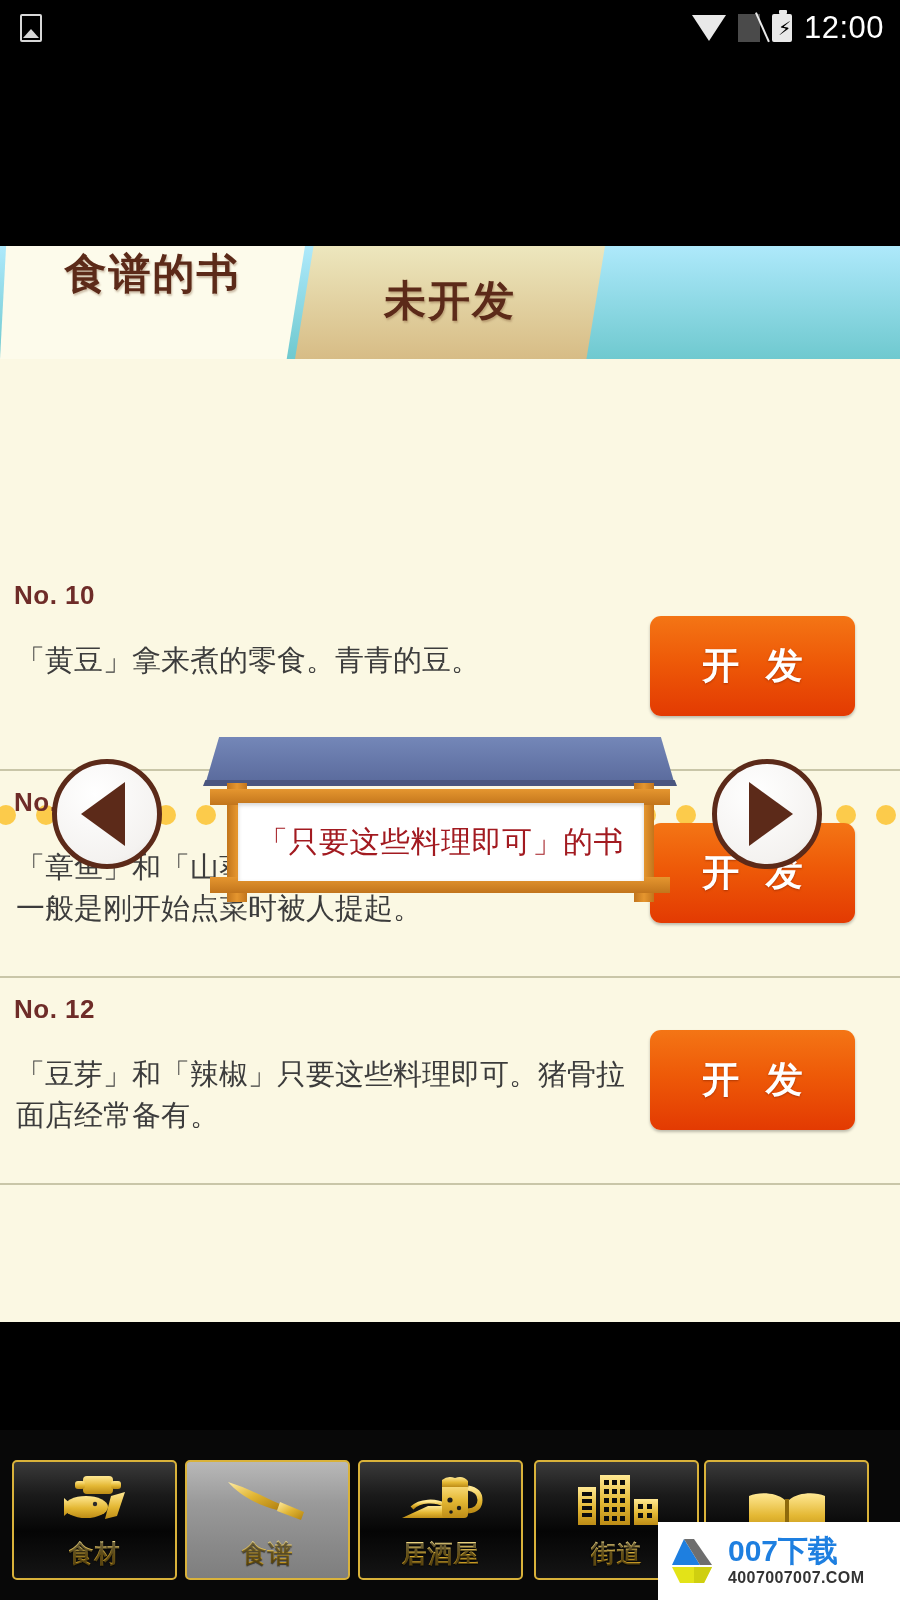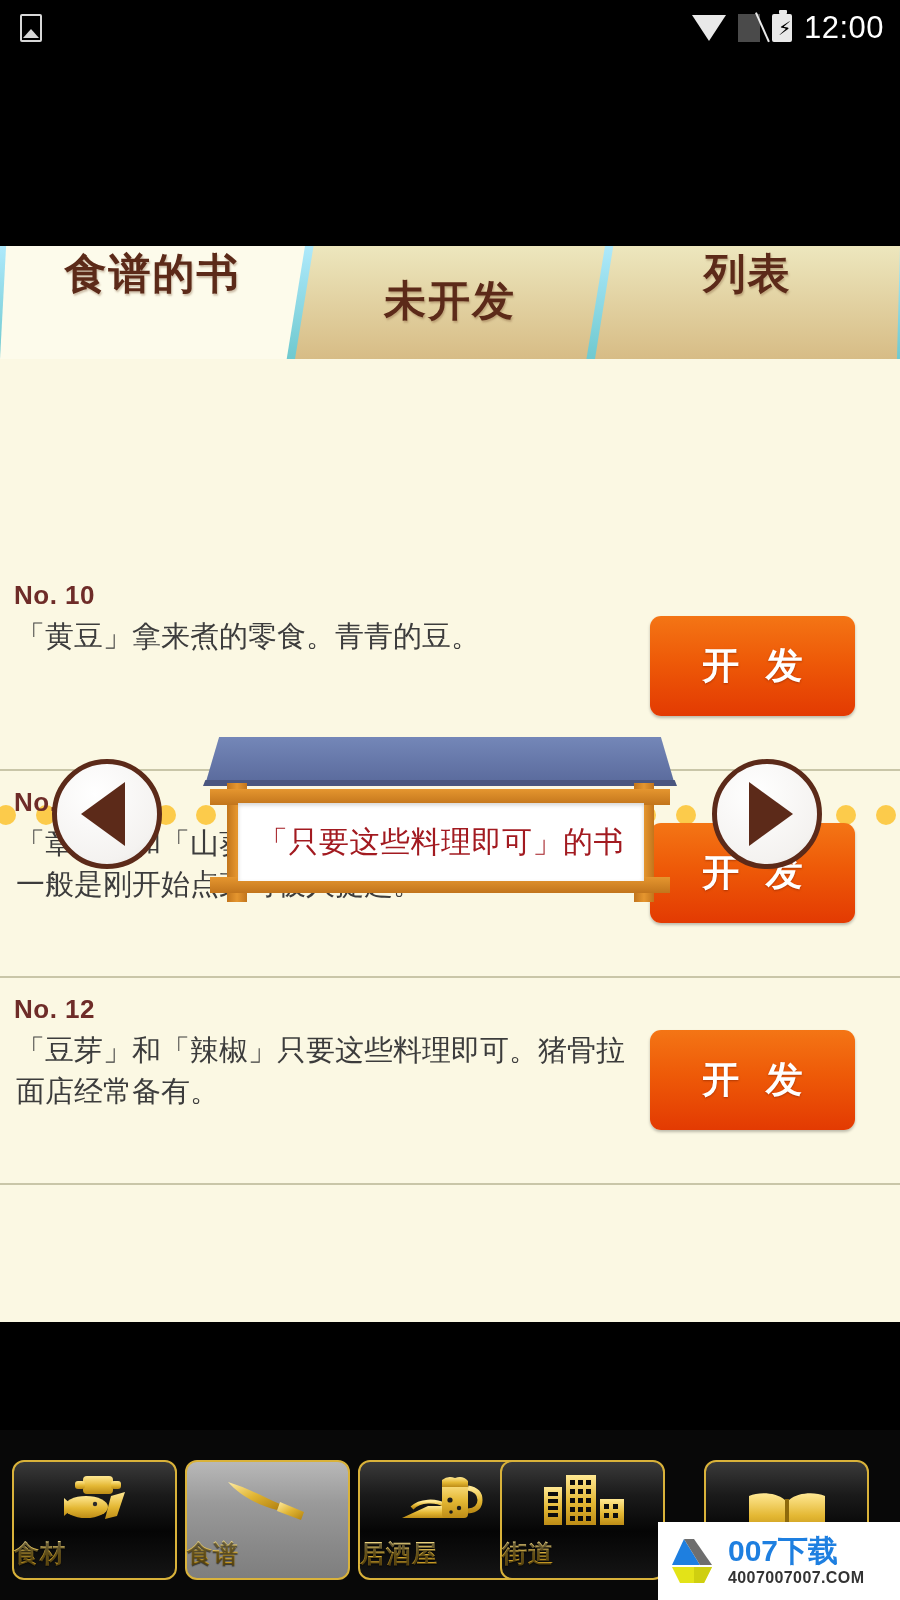--- a/index.html
+++ b/index.html
@@ -179,21 +179,21 @@
     border-bottom:2px solid #C9C6A8;
     padding:18px 0 22px 0;
     min-height:207px;
   }
   .row-no{
     position:absolute; left:14px; top:16px;
     font-size:26px; font-weight:bold; color:#6E2C28;
     letter-spacing:0.5px;
   }
   .row-desc{
-    position:absolute; left:16px; top:52px; width:610px;
+    position:absolute; left:16px; top:76px; width:610px;
     font-size:29px; line-height:1.42; color:#3c3c3c;
   }
   .dev-btn{
     position:absolute; right:45px; top:52px;
     width:205px; height:100px; border-radius:11px;
     background:linear-gradient(#F47515 0%, #EE5A08 45%, #E33A02 100%);
     box-shadow:0 2px 3px rgba(0,0,0,0.25);
     display:flex; align-items:center; justify-content:center;
     color:#fff; font-size:37px; font-weight:bold; letter-spacing:8px;
     text-indent:8px;
@@ -201,41 +201,41 @@
   }
   .row.tall{ min-height:207px; }
 
   
   .bottomnav{
     position:absolute; bottom:0; left:0; width:900px; height:170px;
     background:#080808;
   }
   .navitem{
     position:absolute; top:30px; width:165px; height:120px;
-    border:2px solid #D9B23A; border-radius:12px;
+    border:2px solid #D9B23A; border-radius:5px;
     background:linear-gradient(#3a3a3a 0%, #1b1b1b 28%, #050505 60%, #151515 100%);
-    display:flex; flex-direction:column; align-items:flex-start; justify-content:flex-end;
+    display:flex; flex-direction:column; align-items:center; justify-content:flex-end;
     padding-bottom:8px;
   }
   .navitem.sel{
     background:linear-gradient(#b8b8b8 0%, #9a9a9a 35%, #8a8a8a 70%, #7e7e7e 100%);
   }
   .navitem .glyph{
     flex:1; display:flex; align-items:center; justify-content:center; width:100%;
     font-size:46px; line-height:1;
     color:#E8C349;
   }
   .navitem .nlabel{
     font-size:25px; font-weight:bold; letter-spacing:1px;
     background:linear-gradient(#FFF0AE,#E6B732 55%,#C1901B);
     -webkit-background-clip:text; background-clip:text; color:transparent;
     text-shadow:0 1px 1px rgba(0,0,0,0.6);
   }
   #nav0{ left:12px; } #nav1{ left:185px; } #nav2{ left:358px; }
-  #nav3{ left:500px; } #nav4{ left:704px; }
+  #nav3{ left:534px; } #nav4{ left:704px; }
 
   .gicon{ display:block; }
 
   
   .watermark{
     position:absolute; right:0; bottom:0; width:242px; height:78px;
     background:#ffffff; display:flex; align-items:center; gap:8px;
     padding-left:6px;
   }
   .wm-logo{ width:56px;height:52px; position:relative; flex:none;}
@@ -265,24 +265,20 @@
 <div class="app">
 
   <div class="tabbar">
     <div class="tab" id="tab1">
       <div class="face"></div>
       <span class="label">食谱的书</span>
     </div>
     <div class="tab" id="tab2">
       <div class="face"></div>
       <span class="label">未开发</span>
-    </div>
-    <div class="tab" id="tab3">
-      <div class="face"></div>
-      <span class="label">列表</span>
     </div>
   </div>
 
   <div class="board-area">
 
     <div class="dotline" id="dotline">
         <div class="dot" style="left: -4px;"></div>
         <div class="dot" style="left: 36px;"></div>
         <div class="dot" style="left: 76px;"></div>
         <div class="dot" style="left: 116px;"></div>

